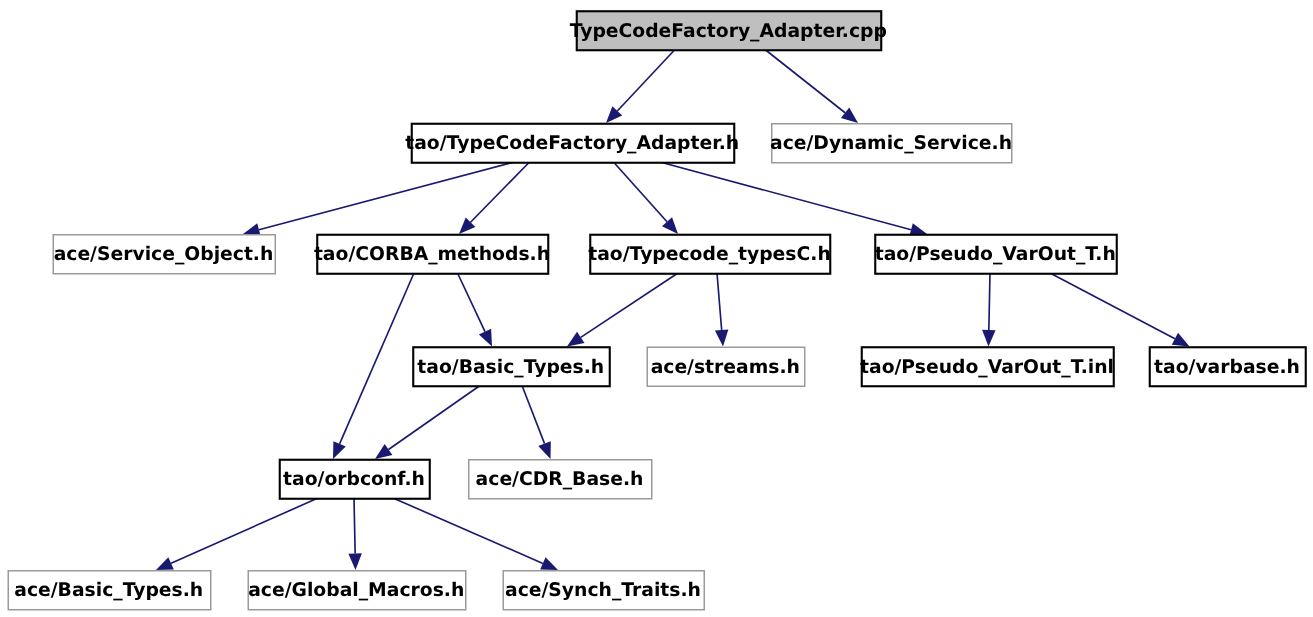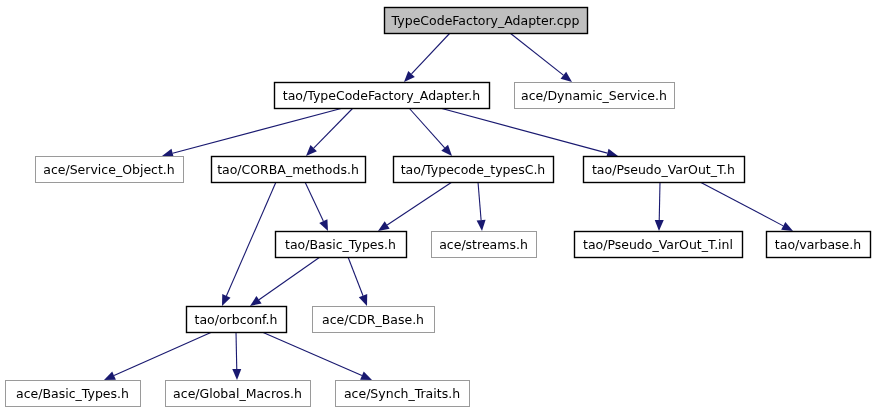--- a/index.html
+++ b/index.html
@@ -10,20 +10,21 @@
   body {
     width: 875px;
     height: 411px;
     font-family: "DejaVu Sans", sans-serif;
     overflow: hidden;
   }
   #graph-root {
     position: relative;
     width: 875px;
     height: 314px;
+    font-weight: bold;
   }
   svg#dep-graph {
     display: block;
     width: 875px;
     height: 411px;
   }
   .node-box {
     fill: #ffffff;
     stroke: #9a9a9a;
     stroke-width: 1;

